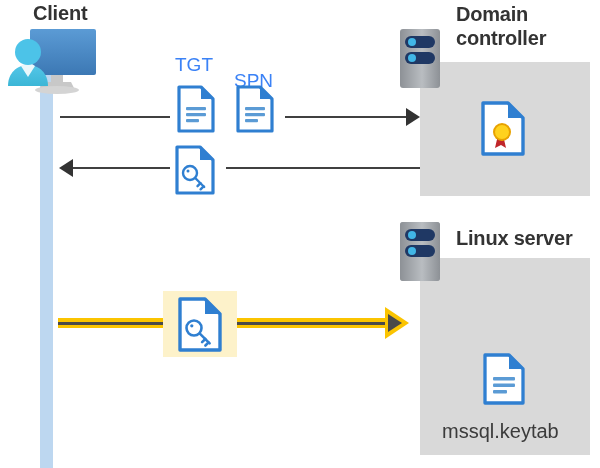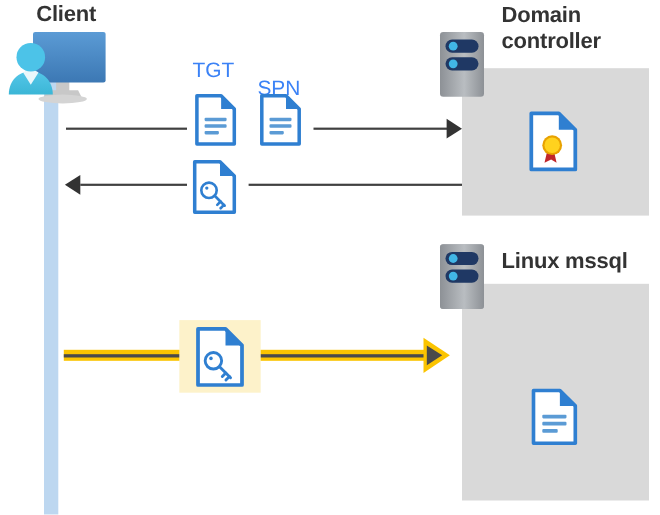--- a/index.html
+++ b/index.html
@@ -146,21 +146,21 @@
       <path d="M2 2 h25 l15 15 v36 h-40 z" fill="#ffffff" stroke="#2f7fd1" stroke-width="3.4" stroke-linejoin="round"></path>
       <path d="M27 2 l15 15 h-15 z" fill="#2f7fd1"></path>
       <path d="M17 34 l-3 13 l6 -3 l5 3 l-3 -13 z" fill="#c0262a"></path>
       <circle cx="21" cy="31" r="9" fill="#e8a200"></circle>
       <circle cx="21" cy="31" r="7" fill="#ffd21e"></circle>
     </svg>
   </div>
 
   <div class="panel" style="left:420px;top:258px;width:170px;height:197px;"></div>
 
-  <div class="title title-linux" style="left:456px;top:227px;">Linux mssql</div>
+  <div class="title title-linux" style="left:456px;top:227px;">Linux server</div>
 
   <div class="icon" style="left:400px;top:222px;">
     <svg width="40" height="59" viewBox="0 0 40 59">
       <rect x="0" y="0" width="40" height="59" rx="3" fill="url(#srvGrad)" style="fill:#a9adb2"></rect>
       <rect x="0" y="0" width="40" height="59" rx="3" fill="url(#srvGrad)"></rect>
       <rect x="5" y="7" width="30" height="12" rx="6" fill="#1f3864"></rect>
       <circle cx="12" cy="13" r="4" fill="#41b6e6"></circle>
       <rect x="5" y="23" width="30" height="12" rx="6" fill="#1f3864"></rect>
       <circle cx="12" cy="29" r="4" fill="#41b6e6"></circle>
     </svg>
@@ -172,20 +172,21 @@
       <path d="M2 2 h24 l14 14 v34 h-38 z" fill="#ffffff" stroke="#2f7fd1" stroke-width="3.3" stroke-linejoin="round"></path>
       <path d="M26 2 l14 14 h-14 z" fill="#2f7fd1"></path>
       <g fill="#5b9bd5">
         <rect x="10" y="24" width="22" height="3.4" rx="1"></rect>
         <rect x="10" y="30.5" width="22" height="3.4" rx="1"></rect>
         <rect x="10" y="37" width="14" height="3.4" rx="1"></rect>
       </g>
     </svg>
   </div>
 
+  <div class="filelabel" style="left:442px;top:420px;">mssql.keytab</div>
 
   <div class="yline" style="left:58px;top:318px;width:112px;"></div>
   <div class="yline-inner" style="left:58px;top:321.5px;width:112px;"></div>
 
   <div class="yline" style="left:226px;top:318px;width:160px;"></div>
   <div class="yline-inner" style="left:226px;top:321.5px;width:160px;"></div>
 
   <div class="arrowhead ah-yellow-outer" style="left:385px;top:307px;"></div>
   <div class="arrowhead ah-yellow-inner" style="left:388px;top:314px;"></div>
 

